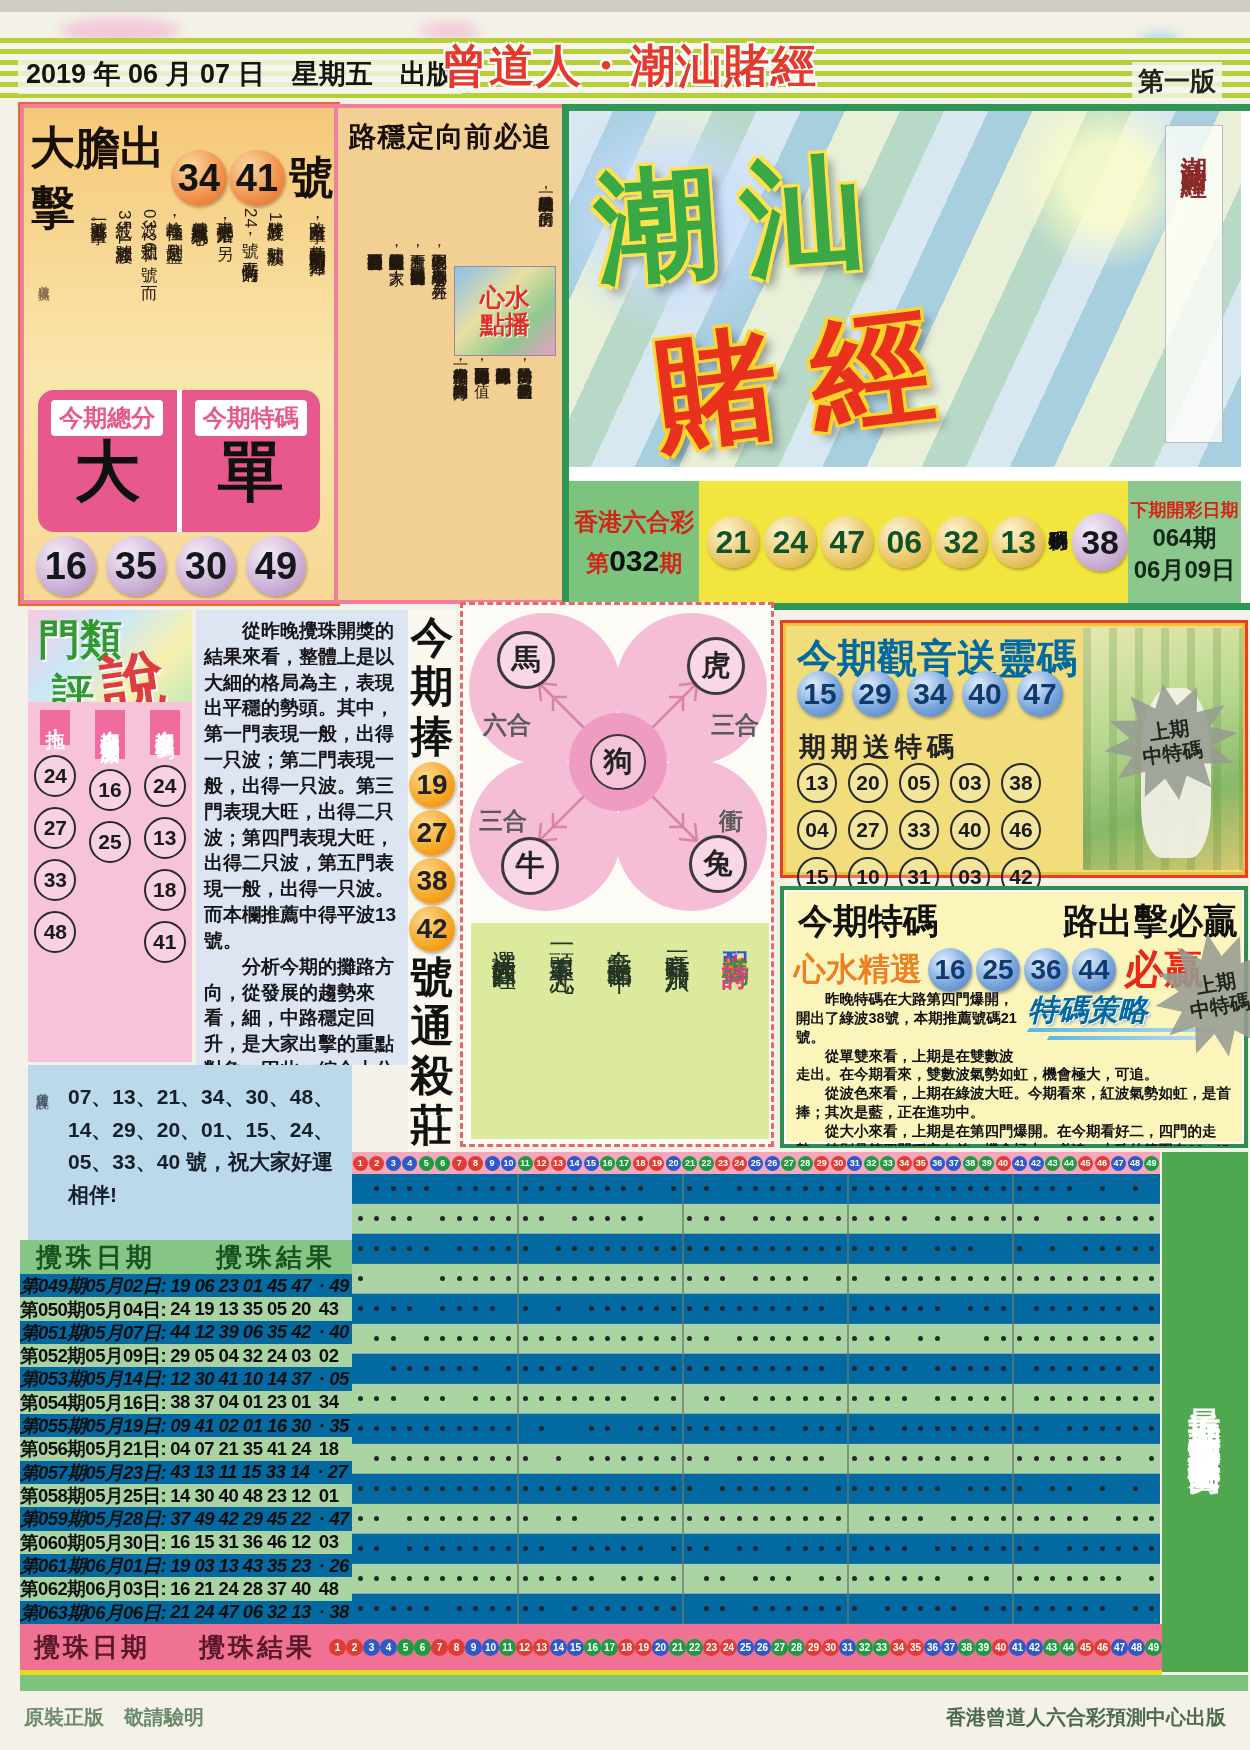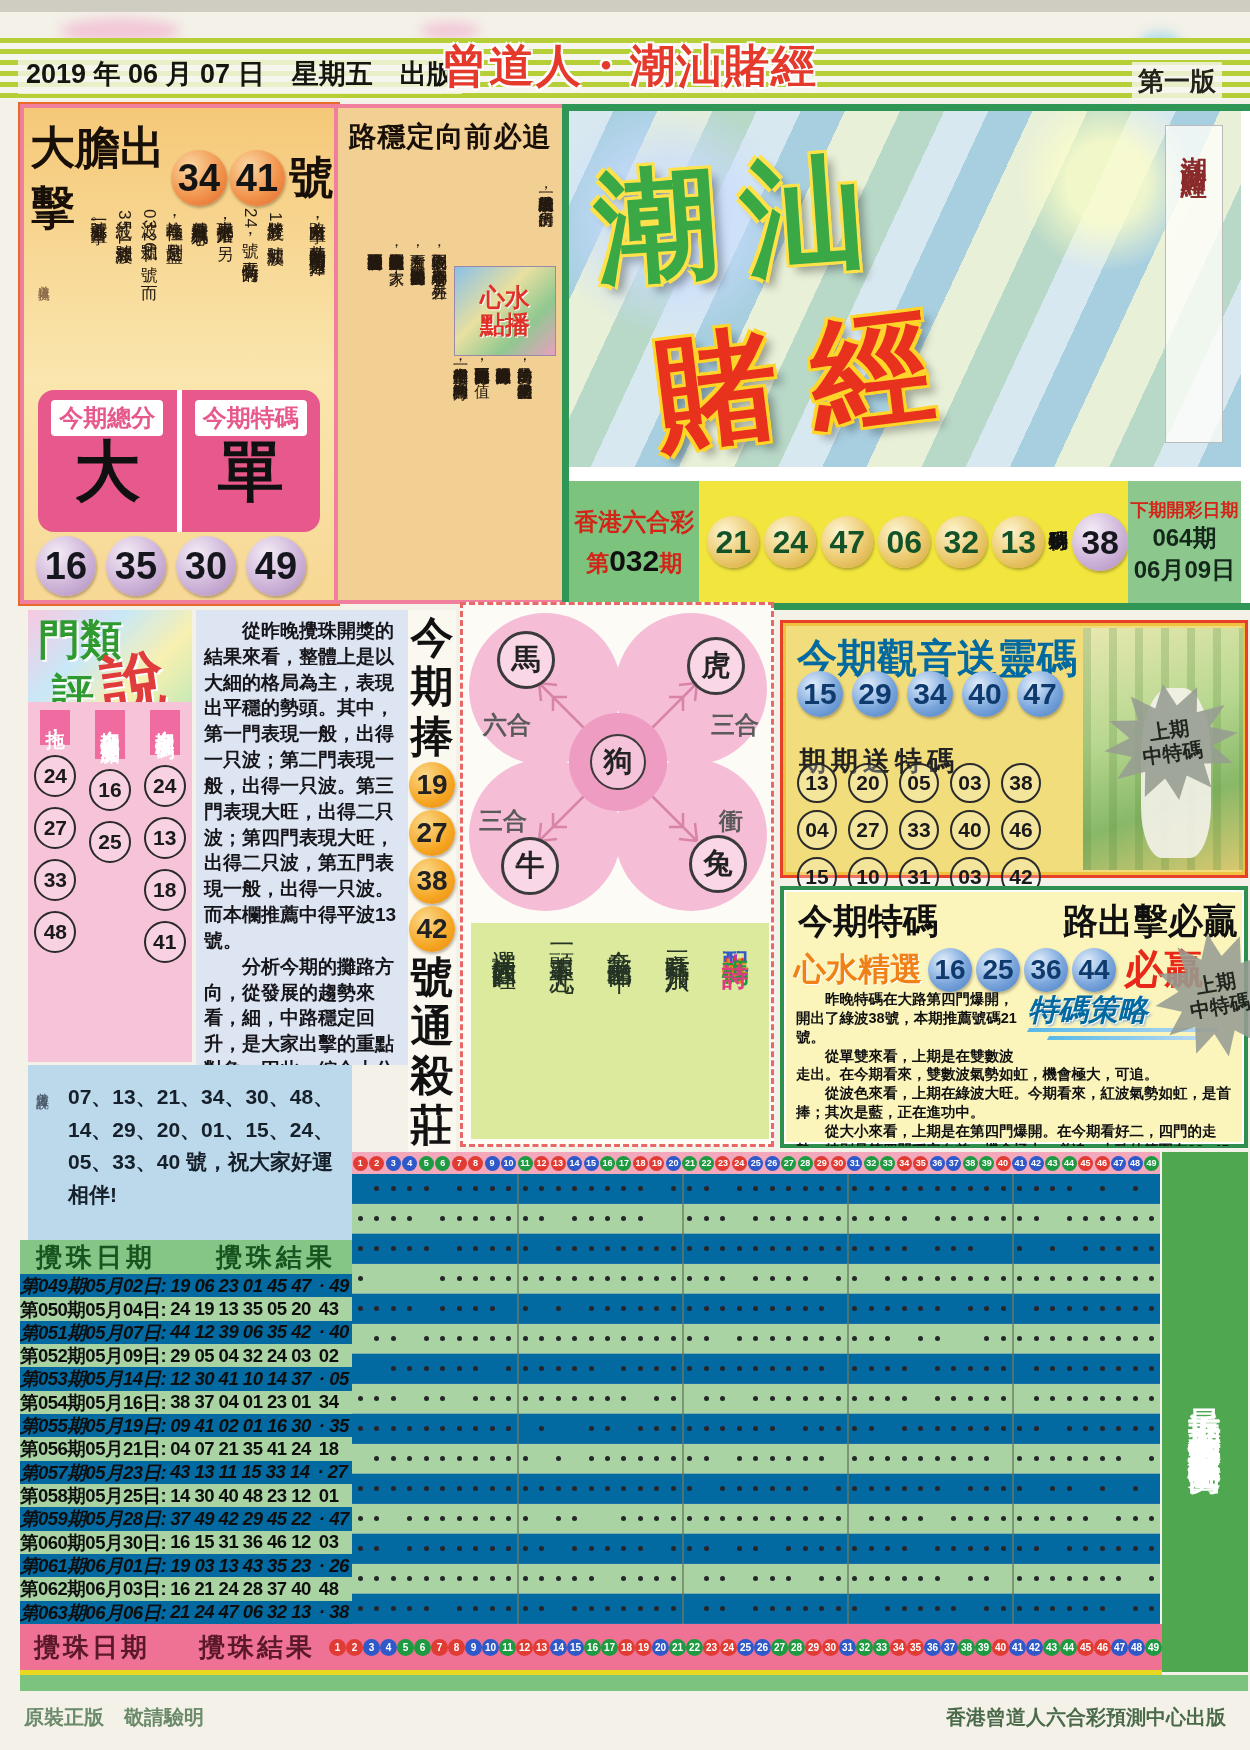--- a/index.html
+++ b/index.html
@@ -109,21 +109,21 @@
   .rel{position:absolute;font-size:24px;color:#5a5a5a;font-weight:bold;}
   .poem{left:8px;top:318px;width:298px;height:216px;background:#dcea9e;display:flex;flex-direction:row-reverse;
     justify-content:space-around;padding:8px 4px;box-sizing:border-box;}
   .poem .vcol{font-size:25px;color:#243324;letter-spacing:3px;}
   .poem .ptitle{font-size:26px;font-weight:bold;letter-spacing:2px;}
   
   .gy-box{left:780px;top:608px;width:468px;height:258px;background:#f1dd7c;border:3px solid #e84028;
     box-shadow:inset 0 0 0 3px #f0c040;box-sizing:border-box;}
   .gy-title{left:14px;top:8px;font-size:40px;font-weight:bold;color:#0369a1;}
   .gy-balls{left:14px;top:48px;display:flex;gap:9px;}
-  .gy-sub{left:16px;top:120px;font-size:27px;font-weight:bold;color:#222;letter-spacing:5px;}
+  .gy-sub{left:16px;top:106px;font-size:27px;font-weight:bold;color:#222;letter-spacing:5px;}
   .gy-rows{left:14px;top:140px;display:flex;flex-direction:column;gap:7px;}
   .gy-rows .r{display:flex;gap:11px;}
   .gy-rows .ncirc{width:36px;height:36px;font-size:21px;}
   .gy-img{left:300px;top:5px;width:160px;height:242px;overflow:hidden;
     background:
       repeating-linear-gradient(90deg,rgba(90,140,60,.25) 0 8px,rgba(0,0,0,0) 8px 26px),
       linear-gradient(160deg,#e8e8b0,#b8d890 40%,#88b868 70%,#d8c870);}
   .gy-fig{position:absolute;left:58px;top:60px;width:70px;height:170px;background:#f4f2ea;border-radius:40% 40% 30% 30%;opacity:.9;}
   .star{clip-path:polygon(98% 50%,79% 42%,91.6% 26%,71.2% 28.8%,74% 8.4%,57.8% 21%,50% 2%,42.2% 21%,26% 8.4%,28.8% 28.8%,8.4% 26%,21% 42.2%,2% 50%,21% 57.8%,8.4% 74%,28.8% 71.2%,26% 91.6%,42.2% 79%,50% 98%,57.8% 79%,74% 91.6%,71.2% 71.2%,91.6% 74%,79% 57.8%);
     background:rgba(150,156,146,.88);display:flex;flex-direction:column;align-items:center;justify-content:center;}

